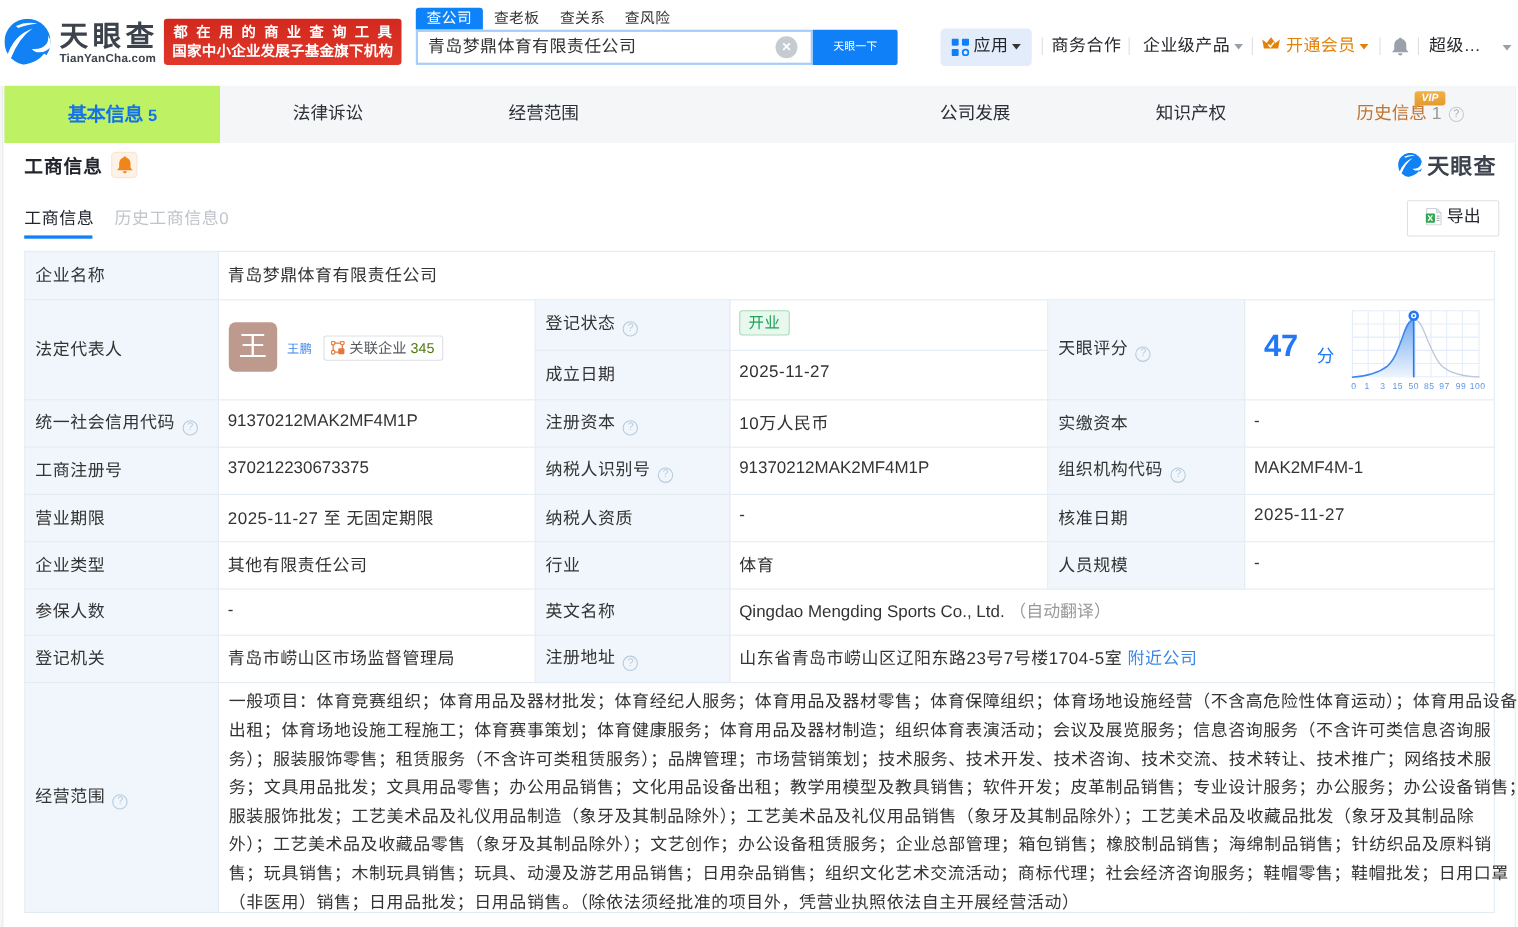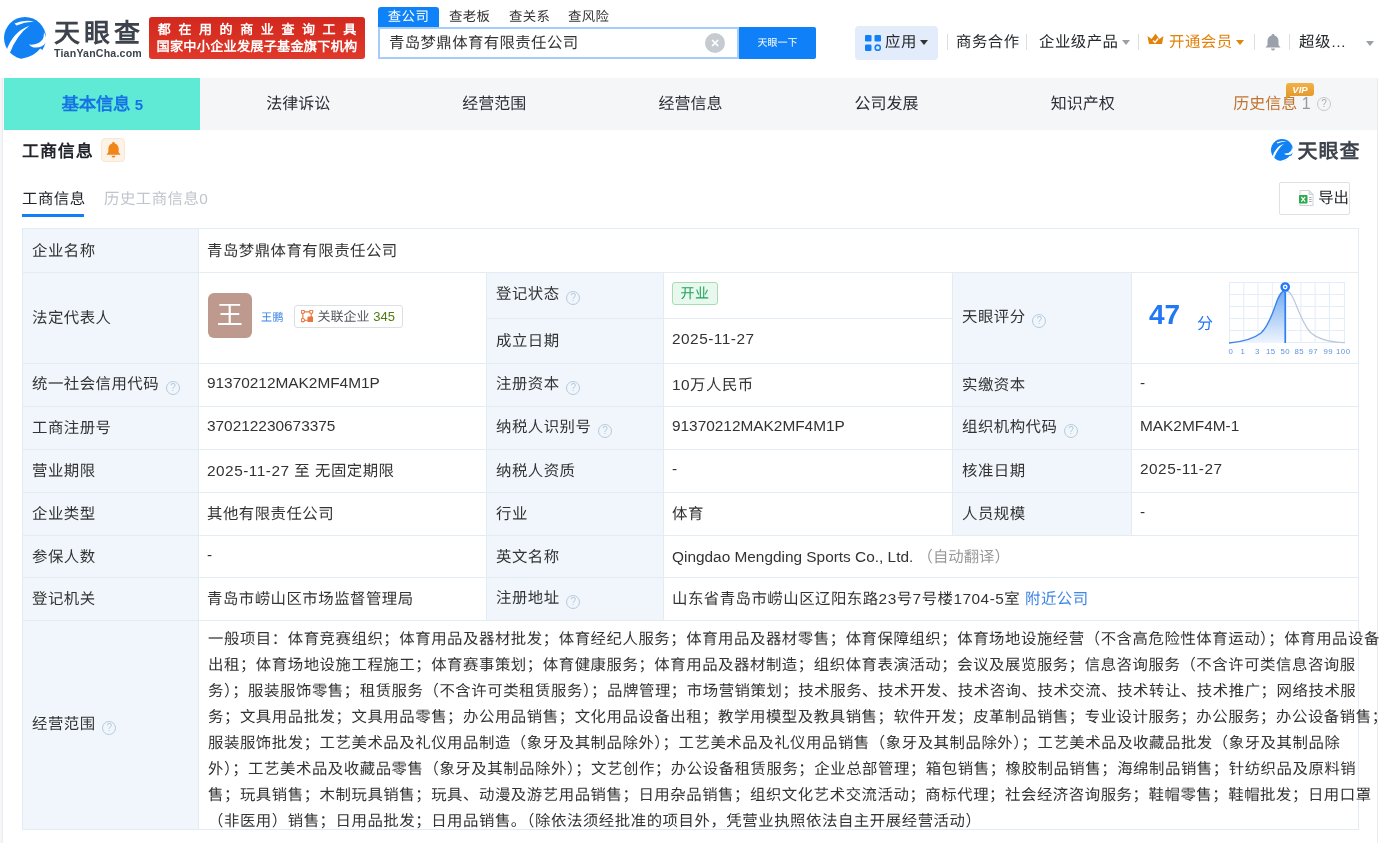--- a/index.html
+++ b/index.html
@@ -29,30 +29,30 @@
 #appchip { left:855px; top:26px; width:83px; height:34px; background:#e3ecfb; border-radius:4px; }
 .hsep { position:absolute; top:34px; width:1px; height:16px; background:#dcdfe2; }
 .hmenu { position:absolute; top:33px; height:18px; line-height:18px; font-size:15.4px; letter-spacing:0.5px; color:#24272c; }
 .caret { position:absolute; width:0; height:0; border-left:4.5px solid transparent; border-right:4.5px solid transparent; border-top:5.5px solid #333; }
 .caret.gray { border-top-color:#9aa0a8; }
 .caret.orange { border-top-color:#e2820b; }
 
 
 #navbar { position:absolute; left:4px; top:78px; width:1373px; height:52px; background:#f5f6f7; }
 .ntab { position:absolute; top:0; width:196.14px; height:52px; text-align:center; line-height:52px; font-size:16px; color:#2a2e36; }
-#ntab1 { background:#5eead4; font-weight:bold; color:#1673e6; font-size:17.5px; letter-spacing:-0.35px; }
+#ntab1 { background:#bef264; font-weight:bold; color:#1673e6; font-size:17.5px; letter-spacing:-0.35px; }
 
 
 #secttl { left:22px; top:137px; font-size:17px; font-weight:bold; color:#22262c; letter-spacing:0.9px; }
 #bellchip { left:101px; top:138px; width:24px; height:24px; background:#fdf2e7; border:1px solid #f9e7d2; border-radius:4px; text-align:center; }
 #minilogo { left:1271px; top:135px; }
 #subtab1 { left:22px; top:186px; font-size:15.4px; color:#22262c; letter-spacing:0.5px; }
 #subtab1u { left:22px; top:214px; width:62px; height:3px; background:#1080f8; }
 #subtab2 { left:104px; top:186px; font-size:15.4px; color:#c0c4cc; letter-spacing:0.5px; }
-#exportbtn { left:1279px; top:182px; width:71px; height:33px; border:1px solid #e0e0e0; border-radius:2px; background:#fff; font-size:15.4px; color:#24272c; text-align:right; line-height:30px; }
+#exportbtn { left:1279px; top:182px; width:84px; height:33px; border:1px solid #e0e0e0; border-radius:2px; background:#fff; font-size:15.4px; color:#24272c; text-align:center; line-height:30px; }
 
 
 #tbl { position:absolute; left:22px; top:228px; width:1336px; border-collapse:collapse; table-layout:fixed; }
 #tbl td { border:1px solid #e3ebf3; font-size:15.4px; letter-spacing:0.5px; color:#333; padding:0 0 4px 8px; vertical-align:middle; }
 #tbl td.lat { letter-spacing:0; }
 #tbl td.lb { background:#f0f6fb; padding-left:9px; }
 .qm { display:inline-block; width:14px; height:14px; border:1px solid #b7cbdc; border-radius:50%; color:#b7cbdc; font-size:10px; letter-spacing:0; line-height:12px; text-align:center; vertical-align:-2px; margin-left:2px; }
 .blue { color:#3e86e8; }
 .gray9 { color:#999; }
 </style>
@@ -109,21 +109,20 @@
   </svg>
   <div class="hsep" style="left:1289px;"></div>
   <div class="hmenu" style="left:1299px;">超级…</div>
   <div class="caret gray" style="left:1366px;top:41px;"></div>
 </div>
 
 <div id="navbar">
   <div class="ntab" id="ntab1" style="left:0;">基本信息 <span style="font-size:15px;">5</span></div>
   <div class="ntab" style="left:196.14px;">法律诉讼</div>
   <div class="ntab" style="left:392.28px;">经营范围</div>
-  <div class="ntab" style="left:588.42px;">经营信息</div>
   <div class="ntab" style="left:784.56px;">公司发展</div>
   <div class="ntab" style="left:980.7px;">知识产权</div>
   <div class="ntab" style="left:1176.84px;color:#c2732f;padding-right:14px;">历史信息 <span style="color:#999;">1</span></div>
   <div style="position:absolute;left:1282px;top:5px;width:28px;height:13px;background:linear-gradient(180deg,#f2b246,#e39a2e);border-radius:3px 3px 3px 0;color:#fff;font-size:9.5px;font-weight:bold;font-style:italic;text-align:center;line-height:13px;">VIP</div>
   <div style="position:absolute;left:1282px;top:18px;width:0;height:0;border-left:4px solid #e39a2e;border-bottom:4px solid transparent;"></div>
   <span class="qm" style="position:absolute;left:1311px;top:19px;border-color:#c6cad1;color:#a8adb5;">?</span>
 </div>
 
 <div id="secttl" class="abs">工商信息</div>
 <div id="bellchip" class="abs"><svg width="15" height="16" viewBox="0 0 16 17" style="margin-top:3px;">

